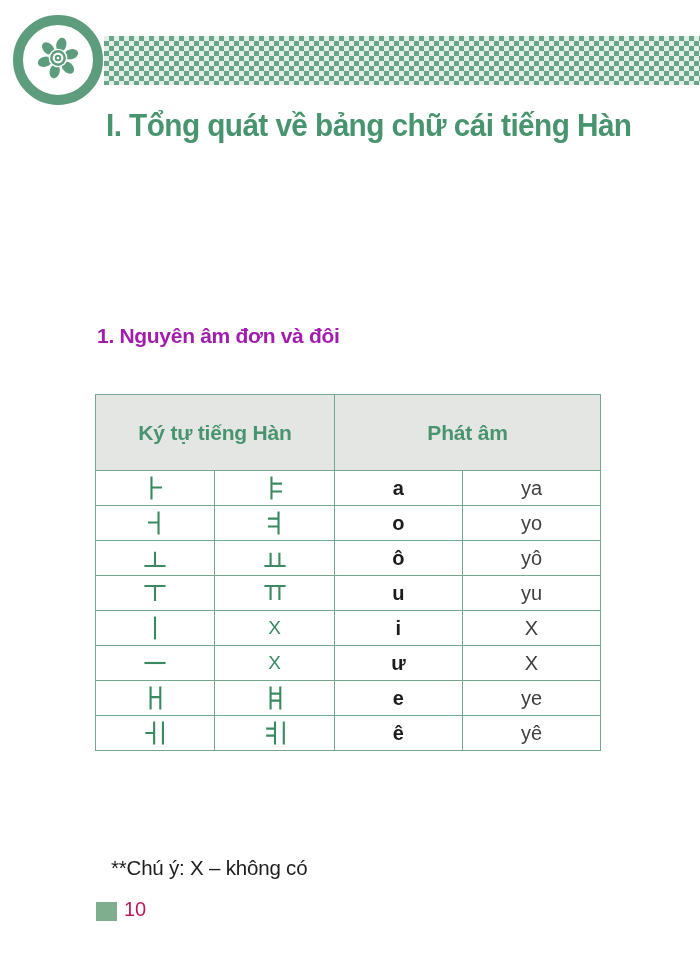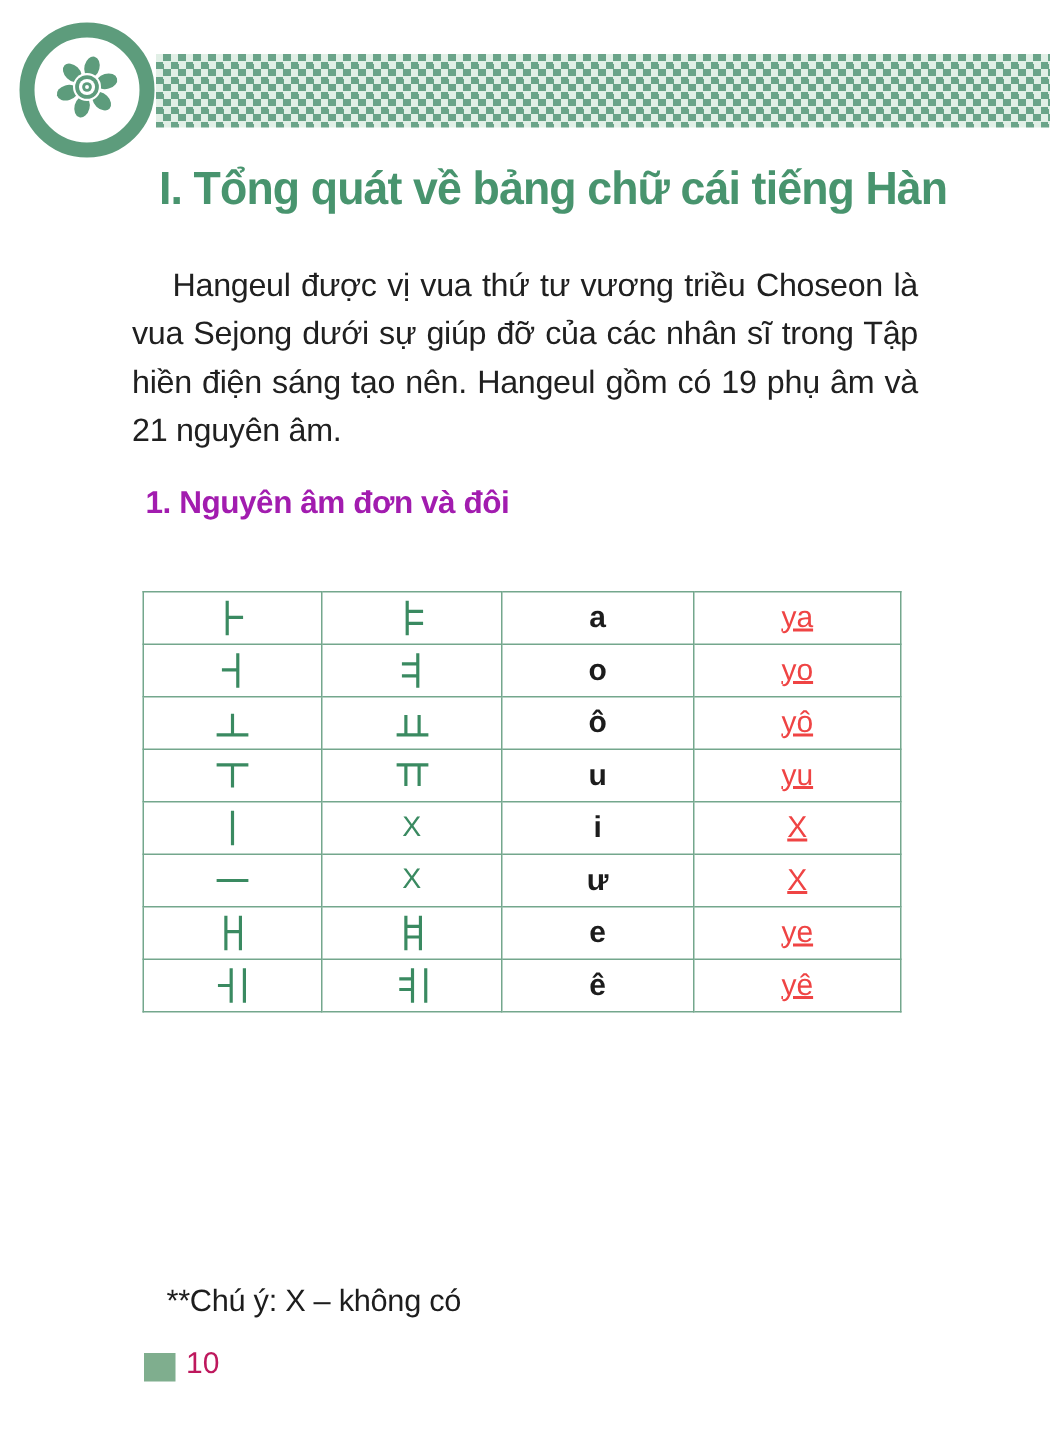--- a/index.html
+++ b/index.html
@@ -42,21 +42,21 @@
     background:#e4e6e4;color:#48946e;font-weight:bold;font-size:21px;height:75px;letter-spacing:-0.2px;
   }
   .subheader{
     color:#4f9674;font-weight:normal;font-size:17.5px;line-height:1.3;height:71px;padding:4px 13px;
   }
   .subheader.nowrap{white-space:nowrap;font-size:17px;padding:4px 4px;}
   .vowel-table tbody td{height:33px;}
   .jamo{display:block;margin:2px auto;stroke:#3a8a61;stroke-width:2.4;fill:none;}
   .x-mark{color:#3a8a61;font-size:19px;}
   .pron-single{font-size:20px;font-weight:bold;color:#1c1c1c;letter-spacing:0.2px;}
-  .pron-double{font-size:20px;color:#ef4444;text-decoration:underline;}
+  .pron-double{font-size:20px;color:#404040;}
   
   .note-text{
     position:absolute;left:111px;top:856px;margin:0;font-size:20.5px;color:#1d1d1d;letter-spacing:-0.2px;
   }
   .page-marker{
     position:absolute;left:96px;top:902px;width:21px;height:19px;background:#7fae8e;
   }
   .page-number{
     position:absolute;left:124px;top:898px;margin:0;font-size:20px;color:#be185d;
   }
@@ -83,32 +83,35 @@
         <circle cx="32" cy="32" r="11" fill="#5d9c7c"></circle>
         <circle cx="32" cy="32" r="7.5" fill="#ffffff"></circle>
         <circle cx="32" cy="32" r="4.5" fill="#5d9c7c"></circle>
         <circle cx="32" cy="32" r="1.8" fill="#ffffff"></circle>
       </svg>
     </span>
   </div>
 
   <h1 class="page-title">I. Tổng quát về bảng chữ cái tiếng Hàn</h1>
 
-  <p class="intro-paragraph">Hangeul được vị vua thứ tư vương triều Choseon là vua Sejong dưới sự giúp đỡ của các nhân sĩ trong Tập hiền điện sáng tạo nên. Hangeul gồm có 19 phụ âm và 21 nguyên âm.</p>
 
   <h2 class="section-heading">1. Nguyên âm đơn và đôi</h2>
 
   <table class="vowel-table">
     <colgroup>
       <col style="width:119px">
         <col style="width:120px">
         <col style="width:128px">
         <col style="width:138px">
     </colgroup>
     <thead>
+      <tr>
+        <th class="group-header" colspan="2">Ký tự tiếng Hàn</th>
+        <th class="group-header" colspan="2">Phát âm</th>
+      </tr>
     </thead>
     <tbody>
         <tr>
       <td>
             <svg class="jamo" width="30" height="30" viewBox="0 0 30 34">
               <path d="M11 4 V30 M11 16.5 H23"></path>
             </svg>
           </td>
       <td>
             <svg class="jamo" width="30" height="30" viewBox="0 0 30 34">

